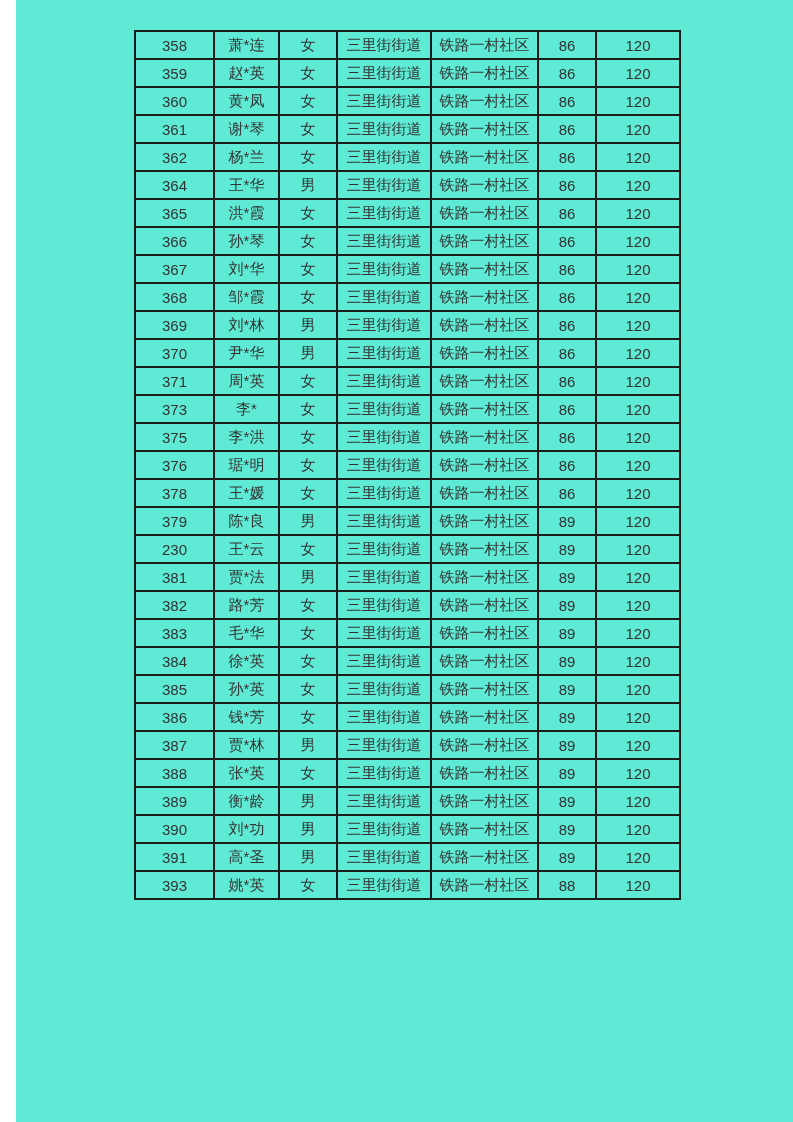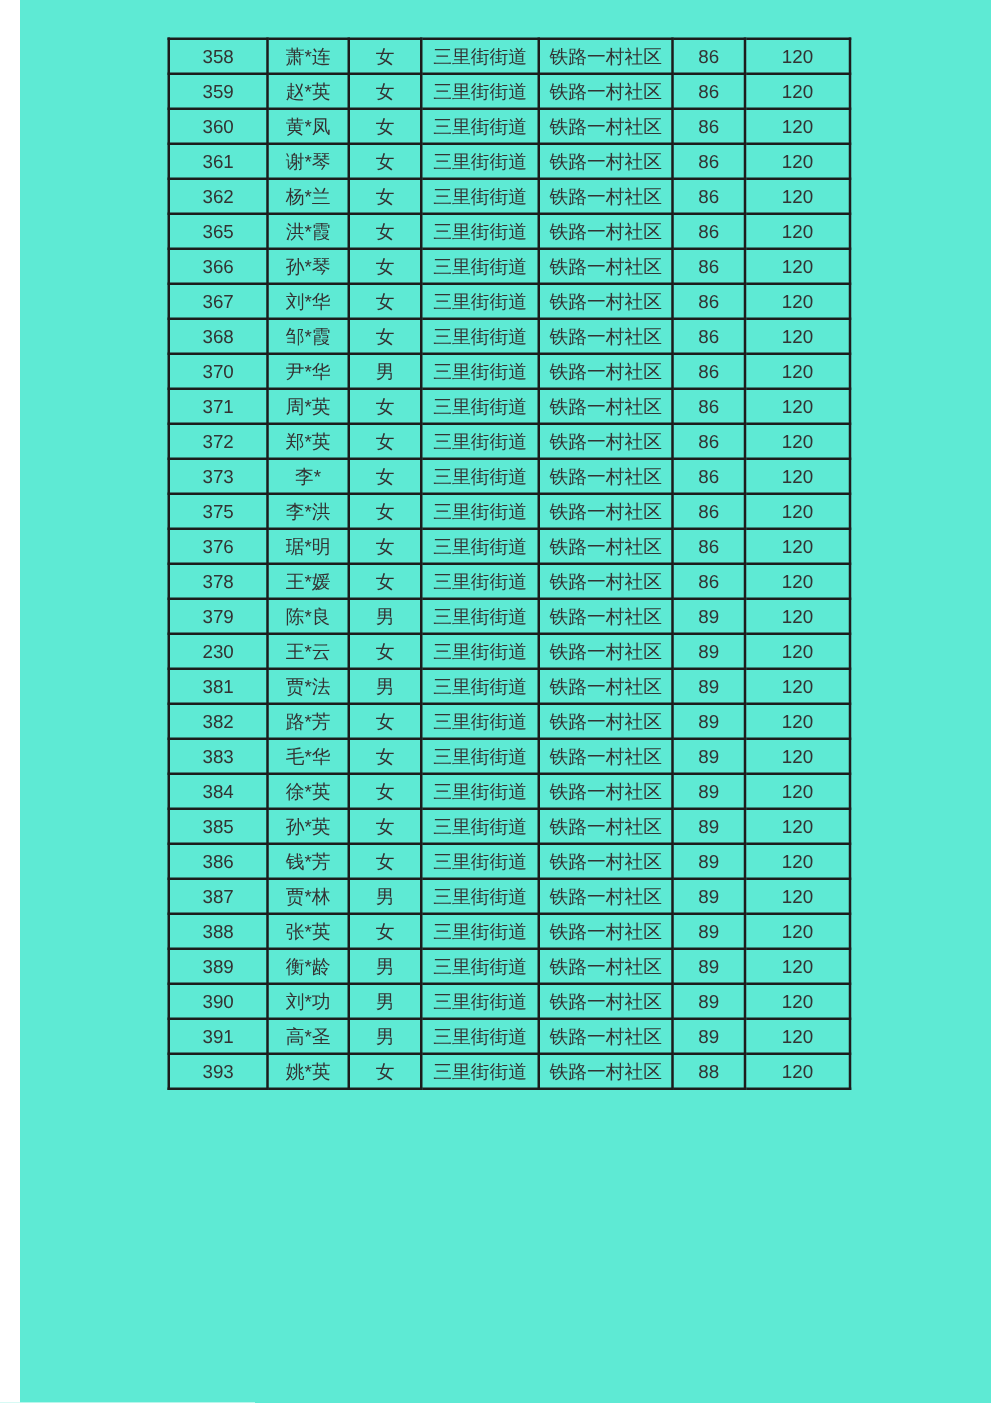--- a/index.html
+++ b/index.html
@@ -97,20 +97,29 @@
         <tr>
           <td>362</td>
           <td>杨*兰</td>
           <td>女</td>
           <td>三里街街道</td>
           <td>铁路一村社区</td>
           <td>86</td>
           <td>120</td>
         </tr>
         <tr>
+          <td>364</td>
+          <td>王*华</td>
+          <td>男</td>
+          <td>三里街街道</td>
+          <td>铁路一村社区</td>
+          <td>86</td>
+          <td>120</td>
+        </tr>
+        <tr>
           <td>365</td>
           <td>洪*霞</td>
           <td>女</td>
           <td>三里街街道</td>
           <td>铁路一村社区</td>
           <td>86</td>
           <td>120</td>
         </tr>
         <tr>
           <td>366</td>
@@ -133,40 +142,40 @@
         <tr>
           <td>368</td>
           <td>邹*霞</td>
           <td>女</td>
           <td>三里街街道</td>
           <td>铁路一村社区</td>
           <td>86</td>
           <td>120</td>
         </tr>
         <tr>
+          <td>369</td>
+          <td>刘*林</td>
+          <td>男</td>
+          <td>三里街街道</td>
+          <td>铁路一村社区</td>
+          <td>86</td>
+          <td>120</td>
+        </tr>
+        <tr>
           <td>370</td>
           <td>尹*华</td>
           <td>男</td>
           <td>三里街街道</td>
           <td>铁路一村社区</td>
           <td>86</td>
           <td>120</td>
         </tr>
         <tr>
           <td>371</td>
           <td>周*英</td>
-          <td>女</td>
-          <td>三里街街道</td>
-          <td>铁路一村社区</td>
-          <td>86</td>
-          <td>120</td>
-        </tr>
-        <tr>
-          <td>372</td>
-          <td>郑*英</td>
           <td>女</td>
           <td>三里街街道</td>
           <td>铁路一村社区</td>
           <td>86</td>
           <td>120</td>
         </tr>
         <tr>
           <td>373</td>
           <td>李*</td>
           <td>女</td>

